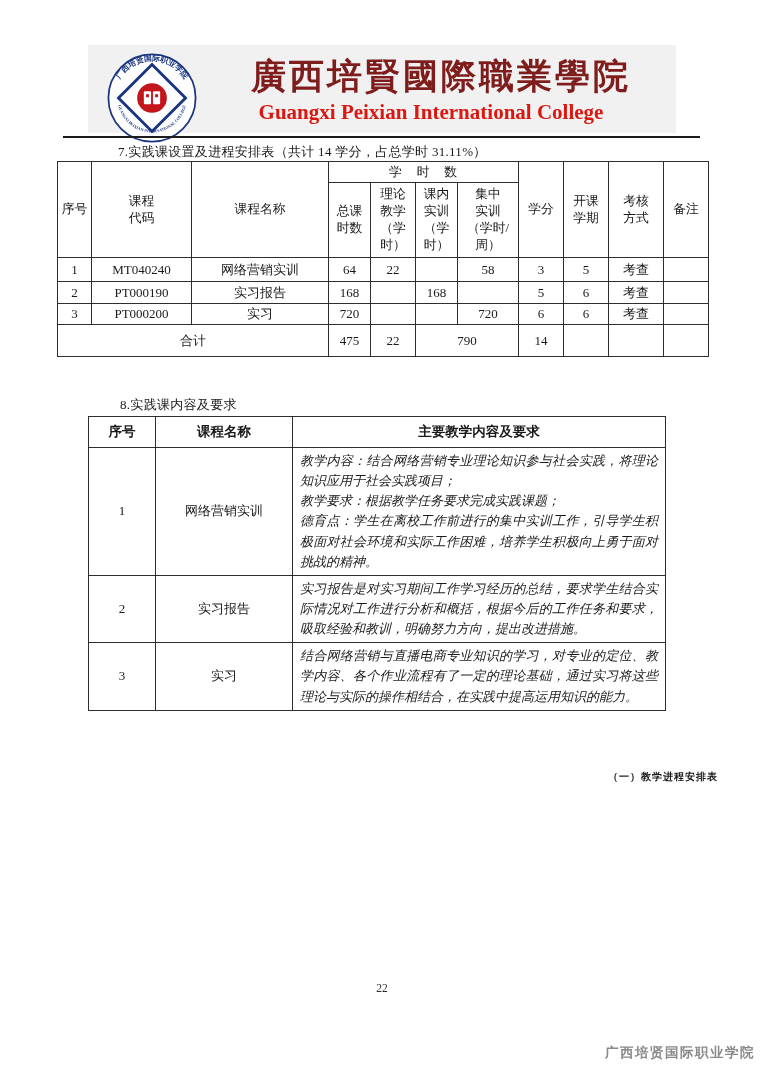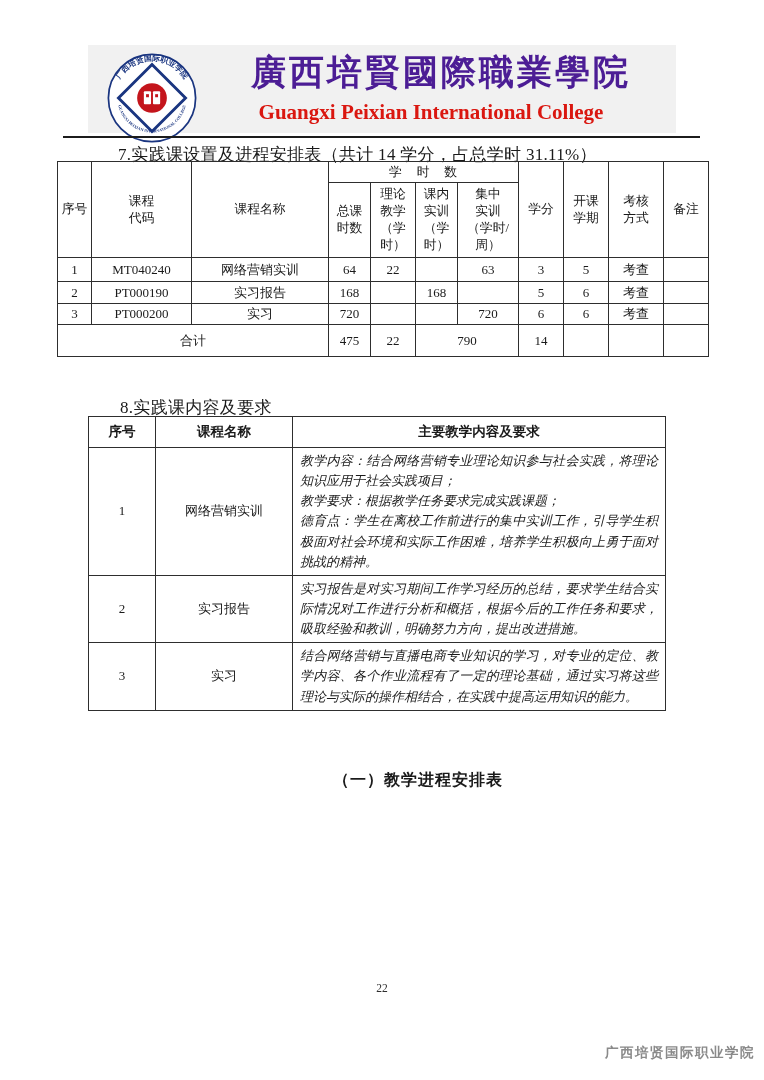--- a/index.html
+++ b/index.html
@@ -7,31 +7,31 @@
   .page {
     position:relative; width:764px; height:1080px; margin:0 auto;
     background:#ffffff; overflow:hidden;
     font-family:"Liberation Serif","DejaVu Serif",serif; color:#1a1a1a;
   }
   
   .header-band { position:absolute; left:88px; top:45px; width:588px; height:88px; background:#f1f1f1; }
   .logo { position:absolute; left:18px; top:7px; width:92px; height:92px; }
   .college-zh {
     position:absolute; left:118px; top:13px; width:470px; text-align:center;
-    font-size:35px; font-weight:bold; color:#4c1d95; letter-spacing:3px; line-height:1;
-    font-family:Liberation Mono, monospace;
+    font-size:35px; font-weight:bold; color:#7f1d1d; letter-spacing:3px; line-height:1;
+    font-family:Liberation Sans, sans-serif;
   }
   .college-en {
     position:absolute; left:108px; top:57px; width:470px; text-align:center;
     font-size:21px; font-weight:bold; color:#da1710; letter-spacing:0px; line-height:1;
   }
   .header-rule { position:absolute; left:63px; top:136px; width:637px; height:2px; background:#1c1c1c; }
 
   
-  .sec-title { position:absolute; font-size:17px; letter-spacing:0.3px; white-space:nowrap; }
+  .sec-title { position:absolute; font-size:13px; letter-spacing:0.3px; white-space:nowrap; }
   .sec7-title { left:118px; top:143px; }
   .sec8-title { left:120px; top:396px; }
 
   
   table { border-collapse:collapse; table-layout:fixed; position:absolute; }
   th, td { border:1px solid #2e2e2e; text-align:center; vertical-align:middle; padding:0 2px; overflow:hidden; }
   .t1 { left:57px; top:161px; width:651px; font-size:13px; }
   .t1 th { font-weight:normal; white-space:pre-line; line-height:1.32; font-size:12.8px;text-align:center; }
   .t1 td { line-height:1.2; }
   .t1 .hrow1 { height:21px; }
@@ -51,22 +51,22 @@
   .t2 .r1 { height:125px; }
   .t2 .r2 { height:67px; }
   .t2 .r3 { height:55px; }
 
   
   .h-vii {
     position:absolute; left:127px; top:731px; font-size:16.5px; font-weight:bold;
     font-family:"Liberation Sans","DejaVu Sans",sans-serif; letter-spacing:1.5px;
   }
   .h-vii-sub {
-    position:absolute; left:118px; top:770px; width:600px; text-align:center;
-    font-size:16px; font-weight:bold; font-family:"Liberation Sans","DejaVu Sans",sans-serif; letter-spacing:1px;
+    position:absolute; left:118px; top:770px; width:600px; text-align:right;
+    font-size:10px; font-weight:bold; font-family:"Liberation Sans","DejaVu Sans",sans-serif; letter-spacing:1px;
   }
   .page-num { position:absolute; left:0; top:982px; width:764px; text-align:center; font-size:11.5px; color:#2e2e2e; }
   .watermark {
     position:absolute; right:9px; top:1044px; font-size:13.5px; color:#8a8a8a;
     font-weight:600; letter-spacing:1.5px; font-family:"Liberation Sans","DejaVu Sans",sans-serif;
   }
 </style>
 </head>
 <body>
 
@@ -147,21 +147,21 @@
       </tr>
     </thead>
     <tbody>
       <tr class="r1">
         <td>1</td>
         <td>MT040240</td>
         <td>网络营销实训</td>
         <td>64</td>
         <td>22</td>
         <td></td>
-        <td>63</td>
+        <td>58</td>
         <td>3</td>
         <td>5</td>
         <td>考查</td>
         <td></td>
       </tr>
       <tr class="r2">
         <td>2</td>
         <td>PT000190</td>
         <td>实习报告</td>
         <td>168</td>

